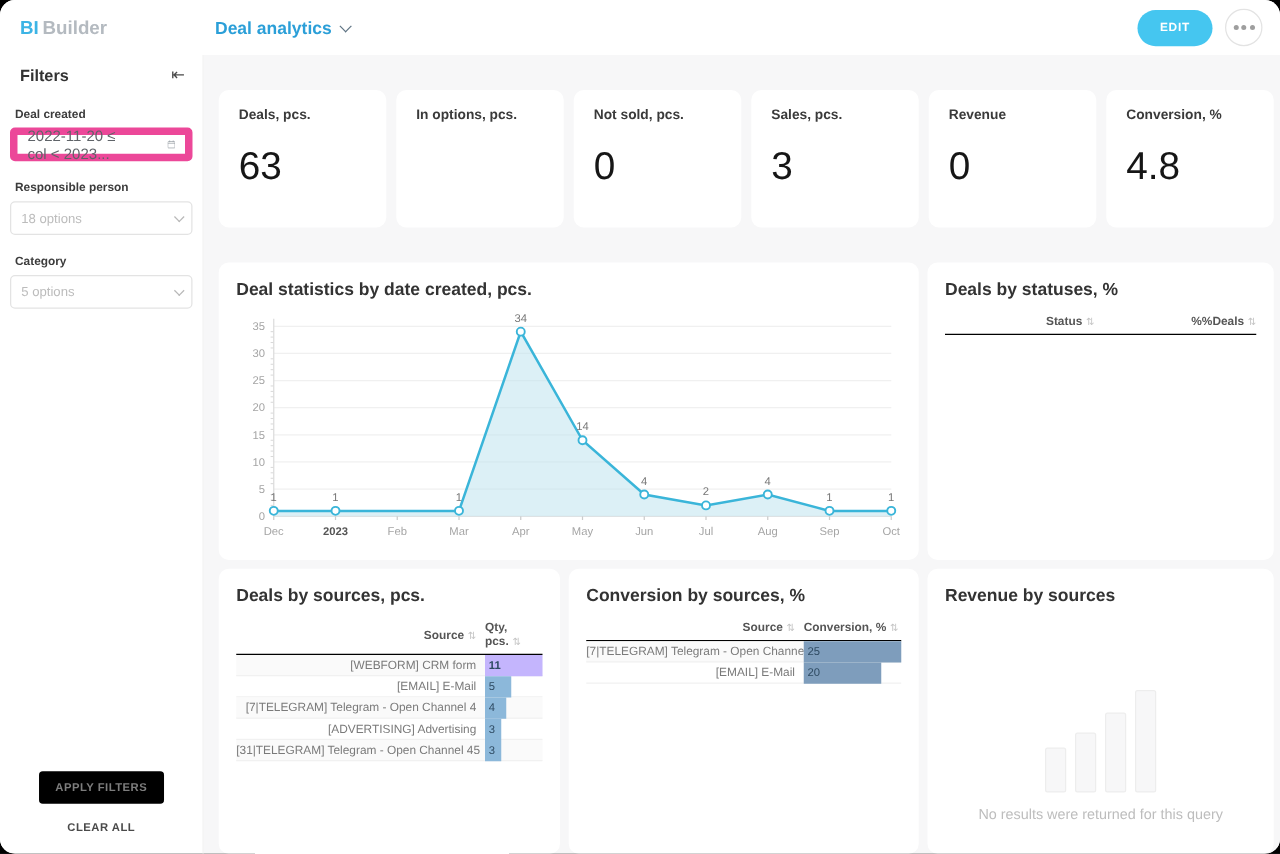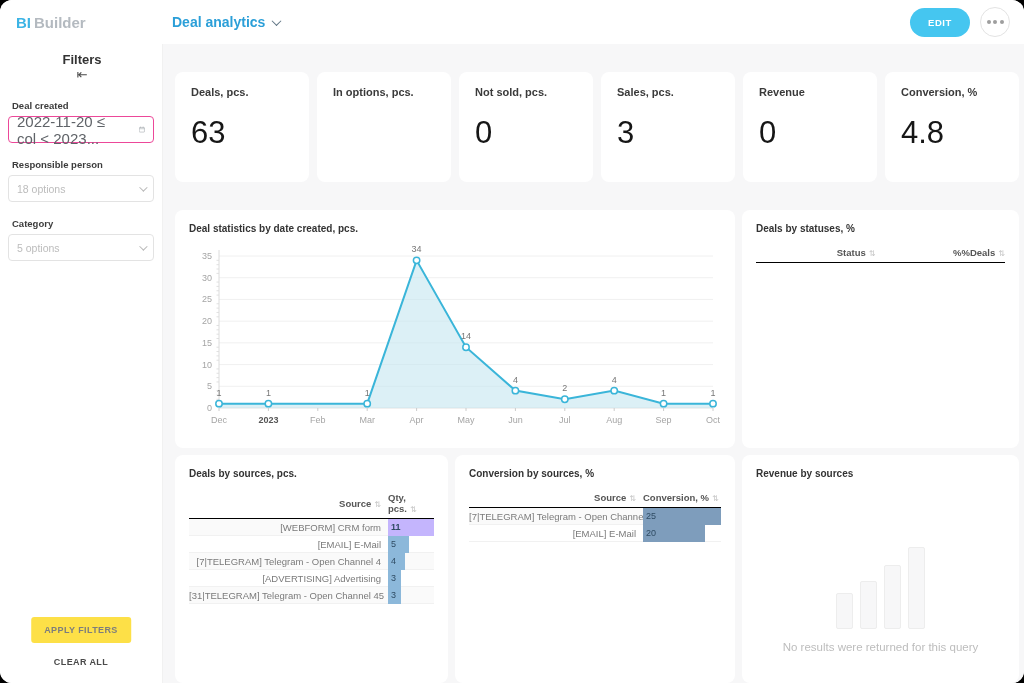--- a/index.html
+++ b/index.html
@@ -13,43 +13,43 @@
   .brand .builder { color:#b4bac0; font-weight:600; margin-left:3px; }
   .dash-title { display:flex; align-items:center; gap:8px; margin-left:6px; cursor:pointer; }
   .dash-title span { color:#2b9fd8; font-weight:700; font-size:14px; }
   .chev { width:7px; height:7px; border-right:1.6px solid #5f7484; border-bottom:1.6px solid #5f7484; transform:rotate(45deg) translate(-1px,-1px); }
   .edit-btn { margin-left:auto; background:#45c6f0; color:#fff; border:none; font-size:9.5px; font-weight:700; letter-spacing:.6px; padding:9px 18px; border-radius:16px; cursor:pointer; font-family:inherit; }
   .more-btn { width:30px; height:30px; margin-left:10px; border:1px solid #e3e3e3; border-radius:50%; background:#fff; display:flex; align-items:center; justify-content:center; gap:2.5px; cursor:pointer; }
   .more-btn i { width:4px; height:4px; border-radius:50%; background:#9e9e9e; }
 
   
   .sidebar { position:absolute; top:44px; left:0; bottom:0; width:163px; background:#fff; border-right:1px solid #f1f1f1; }
-  .sb-head { display:flex; justify-content:space-between; align-items:center; padding:8px 14px 2px 16px;flex-direction:column; }
+  .sb-head { display:flex; justify-content:space-between; align-items:center; padding:8px 14px 2px 16px; }
   .sb-head .t { font-size:13px; font-weight:700; color:#333; }
   .collapse { font-size:13px; color:#4a4a4a; cursor:pointer; }
   .f-label { font-size:9.5px; font-weight:700; color:#3c3c3c; margin:16px 12px 5px; }
   .f-input, .f-select { margin:0 8px; height:27px; border-radius:4px; display:flex; align-items:center; justify-content:space-between; padding:0 8px; cursor:pointer; }
-  .f-input { border:1px solid #ec4899; font-size:15px; color:#5f6368;gap:32px; }
+  .f-input { border:6px solid #ec4899; font-size:12px; color:#5f6368;gap:32px; }
   .f-select { border:1px solid #e3e3e3; font-size:10.5px; color:#bcbcbc; }
   .sel-chev { width:6px; height:6px; border-right:1.4px solid #b8b8b8; border-bottom:1.4px solid #b8b8b8; transform:rotate(45deg) translateY(-2px); }
   .cal-icon { display:inline-block; }
-  .apply-btn { position:absolute; bottom:40px; left:50%; transform:translateX(-50%); background:#fde047; border:none; border-radius:3px; padding:8px 13px; font-size:9px; font-weight:700; letter-spacing:.4px; color:#7d7d7d; cursor:pointer; font-family:inherit; white-space:nowrap; }
+  .apply-btn { position:absolute; bottom:40px; left:50%; transform:translateX(-50%); background:#000000; border:none; border-radius:3px; padding:8px 13px; font-size:9px; font-weight:700; letter-spacing:.4px; color:#7d7d7d; cursor:pointer; font-family:inherit; white-space:nowrap; }
   .clear-btn { position:absolute; bottom:16px; left:50%; transform:translateX(-50%); background:none; border:none; font-size:9px; font-weight:700; letter-spacing:.4px; color:#4a4a4a; cursor:pointer; font-family:inherit; white-space:nowrap; }
 
   
   .main { position:absolute; top:44px; left:163px; right:0; bottom:0; background:#f7f7f8; padding:28px 5px 0 12px; overflow:hidden; }
   .kpi-row { display:flex; gap:8px; }
   .kpi-card { flex:1; height:110px; background:#fff; border-radius:8px; padding:14px 16px; }
   .kpi-label { font-size:11px; font-weight:700; color:#3a3a3a; }
   .kpi-value { font-size:31px; font-weight:400; color:#161616; margin-top:17px; }
 
   .row2 { display:flex; gap:7px; margin-top:28px; }
   .row3 { display:flex; gap:7px; margin-top:7px; }
   .panel { background:#fff; border-radius:8px; padding:13px 14px; }
-  .panel-title { font-size:10px; font-weight:700; color:#333; }
+  .panel-title { font-size:14px; font-weight:700; color:#333; }
   .chart-panel { width:560px; height:238px; }
   .statuses-panel { flex:1; height:238px; }
   .sources-panel { width:273px; height:228px; }
   .conversion-panel { width:280px; height:228px; }
   .revenue-panel { flex:1; height:228px; }
 
   
   .tbl-head { display:flex; align-items:center; margin-top:13px; border-bottom:1px solid #000000; padding-bottom:4px; font-size:9.5px; font-weight:700; color:#555; }
   .sort { font-size:8px; color:#c4c4c4; margin-left:3px; font-weight:400; }
   .tbl-row { display:flex; align-items:center; height:17px; border-bottom:1px solid #f1f1f1; font-size:9.5px; color:#7a7a7a; }

